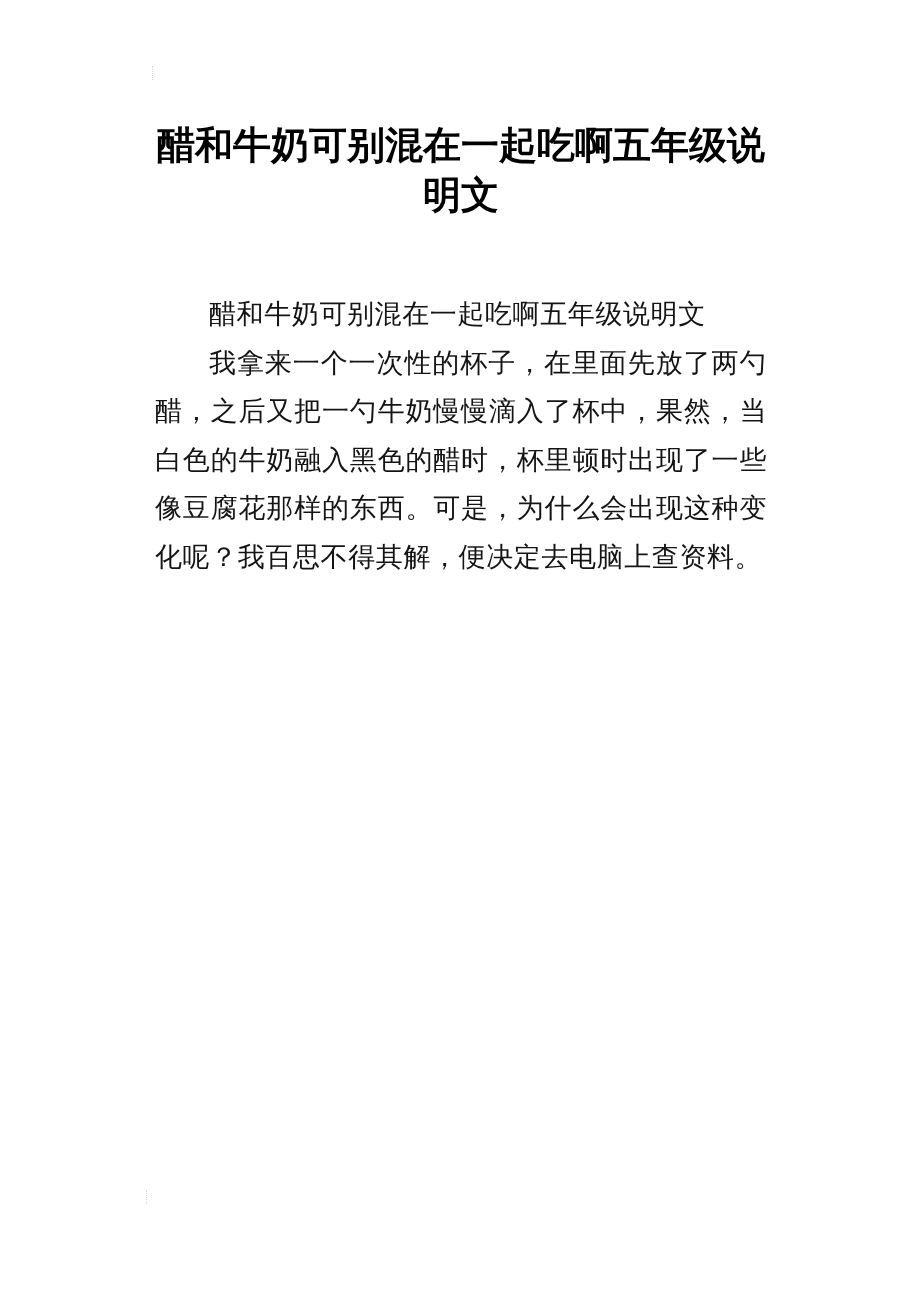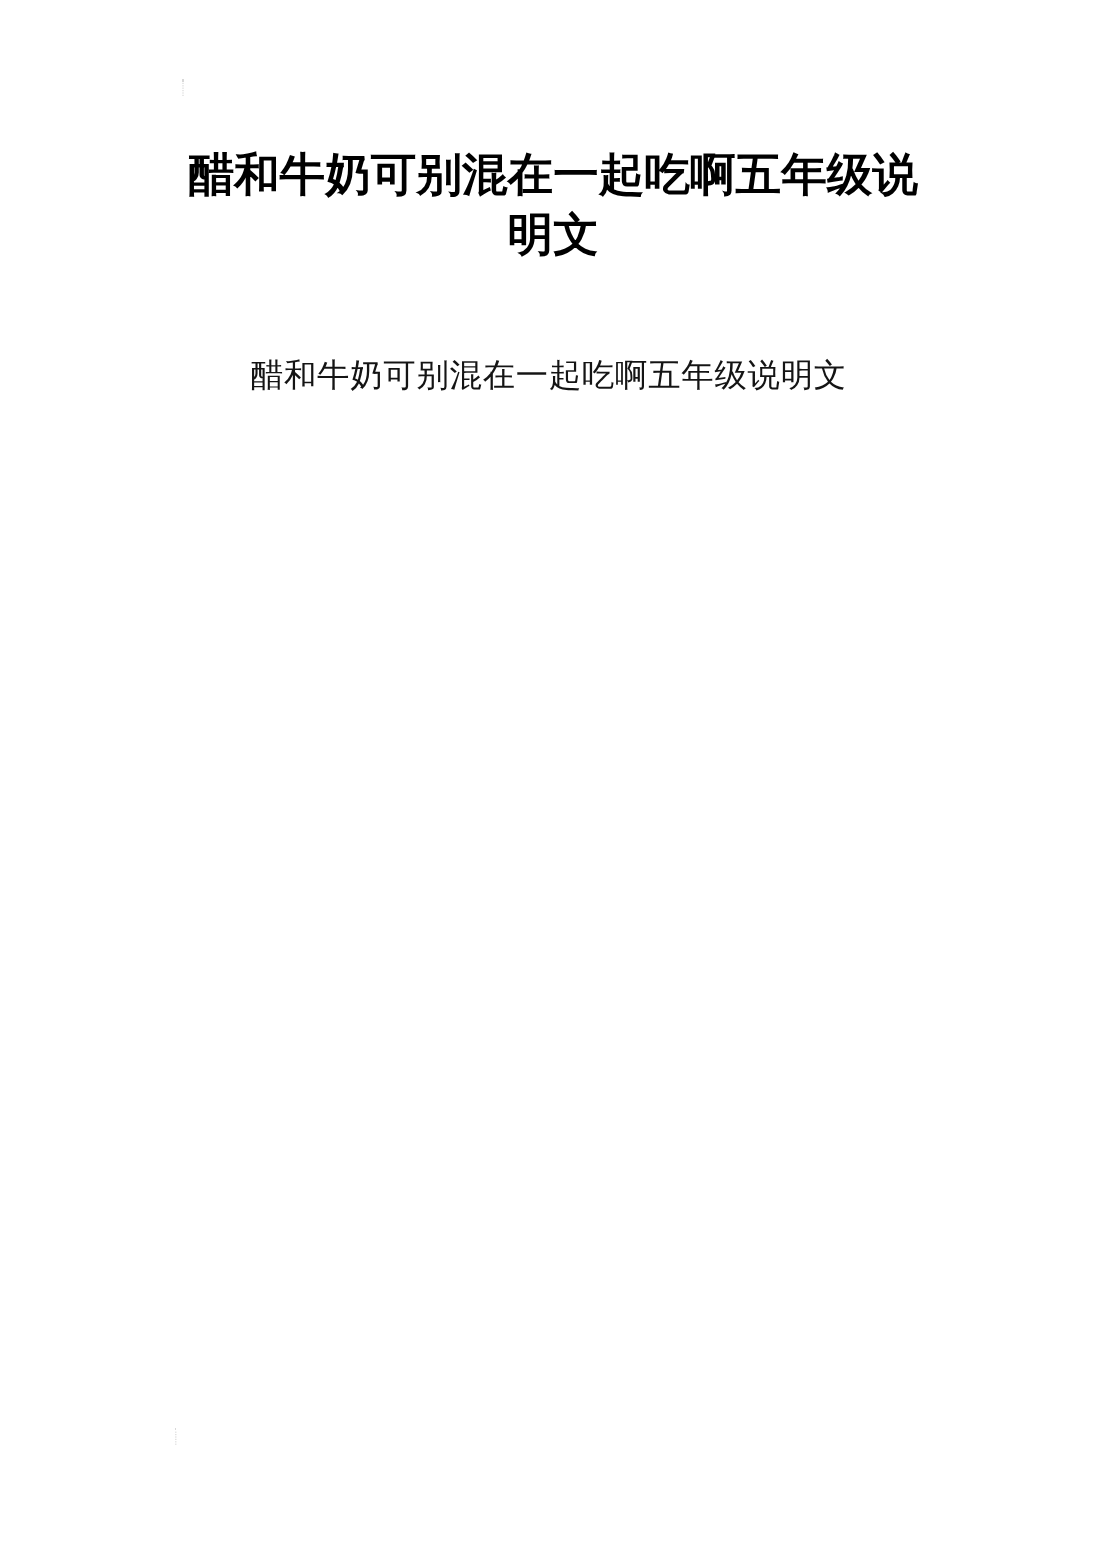--- a/index.html
+++ b/index.html
@@ -56,14 +56,15 @@
 </head>
 <body>
 
 <div class="corner-mark top"></div>
 <div class="corner-mark bottom"></div>
 
 <div class="page">
   <h1 class="title">醋和牛奶可别混在一起吃啊五年级说明文</h1>
   <div class="body">
     <p class="para">醋和牛奶可别混在一起吃啊五年级说明文</p>
+    <p class="para">我拿来一个一次性的杯子，在里面先放了两勺醋，之后又把一勺牛奶慢慢滴入了杯中，果然，当白色的牛奶融入黑色的醋时，杯里顿时出现了一些像豆腐花那样的东西。可是，为什么会出现这种变化呢？我百思不得其解，便决定去电脑上查资料。</p>
   </div>
 </div>
 
 </body></html>

